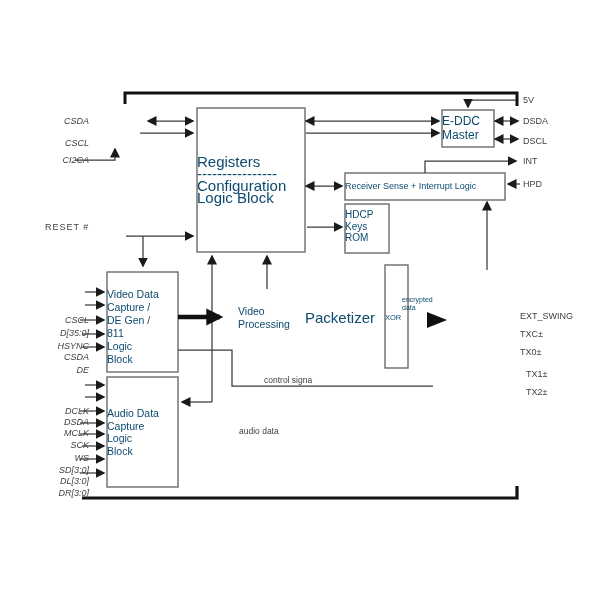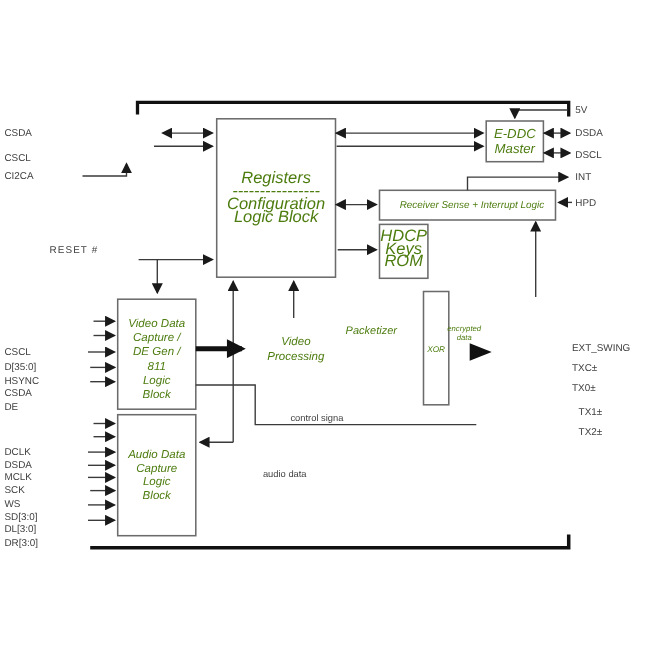--- a/index.html
+++ b/index.html
@@ -1,21 +1,21 @@
 <!DOCTYPE html>
 <html><head>
 <meta charset="utf-8">
 <style>
   html,body{margin:0;padding:0;background:#fff;}
   #stage{position:relative;width:600px;height:600px;background:#ffffff;overflow:hidden;
          font-family:"Liberation Sans", sans-serif;color:#444;}
   svg{position:absolute;left:0;top:0;}
   .lbl{position:absolute;white-space:nowrap;font-size:9px;line-height:10px;color:#3f3f3f;}
-  .lblL{left:4px;width:61px;text-align:left;}
-  .blocktxt{position:absolute;text-align:center;color:#4d7c0f;font-style:italic;}
+  .lblL{left:28px;width:61px;text-align:right;font-style:italic;}
+  .blocktxt{position:absolute;text-align:left;color:#0c4a6e;}
   .blocktxt div{width:100%;}
 </style>
 </head>
 <body>
 
 <div id="stage">
 
   <svg width="600" height="600" viewBox="0 0 600 600">
     <defs>
       <marker id="ah" viewBox="0 0 10 10" refX="8.5" refY="5" markerWidth="8" markerHeight="8" orient="auto-start-reverse">
@@ -117,21 +117,21 @@
     <div>Logic Block</div>
   </div>
 
   <div class="blocktxt" style="left:442px;top:114px;width:52px;font-size:12px;line-height:14px">
     <div>E-DDC</div>
     <div>Master</div>
   </div>
 
   <div class="blocktxt" style="left:345px;top:181px;width:168px;font-size:9px;line-height:10px">Receiver Sense  + Interrupt Logic</div>
 
-  <div class="blocktxt" style="left:345px;top:209px;width:44px;font-size:15px;line-height:11.5px">
+  <div class="blocktxt" style="left:345px;top:209px;width:44px;font-size:10px;line-height:11.5px">
     <div>HDCP</div>
     <div>Keys</div>
     <div>ROM</div>
   </div>
 
   <div class="blocktxt" style="left:107px;top:288px;width:71px;font-size:10.5px;line-height:13px">
     <div>Video Data</div>
     <div>Capture /</div>
     <div>DE Gen /</div>
     <div>811</div>
@@ -146,21 +146,21 @@
     <div>Block</div>
   </div>
 
   <div class="blocktxt" style="left:385px;top:314px;width:23px;font-size:7.5px;line-height:8px">XOR</div>
 
   <div class="blocktxt" style="left:238px;top:305px;width:62px;font-size:10.5px;line-height:12.5px">
     <div>Video</div>
     <div>Processing</div>
   </div>
 
-  <div class="blocktxt" style="left:305px;top:296px;width:65px;font-size:10px;line-height:12px">Packetizer</div>
+  <div class="blocktxt" style="left:305px;top:312px;width:65px;font-size:15px;line-height:12px">Packetizer</div>
 
   <div class="blocktxt" style="left:402px;top:296px;width:40px;font-size:7px;line-height:7.5px">
     <div>encrypted</div>
     <div>data</div>
   </div>
 
   <div class="lbl" style="left:264px;top:375px;font-size:8.5px">control signa</div>
   <div class="lbl" style="left:239px;top:426px;font-size:8.5px">audio data</div>
 
 </div>

